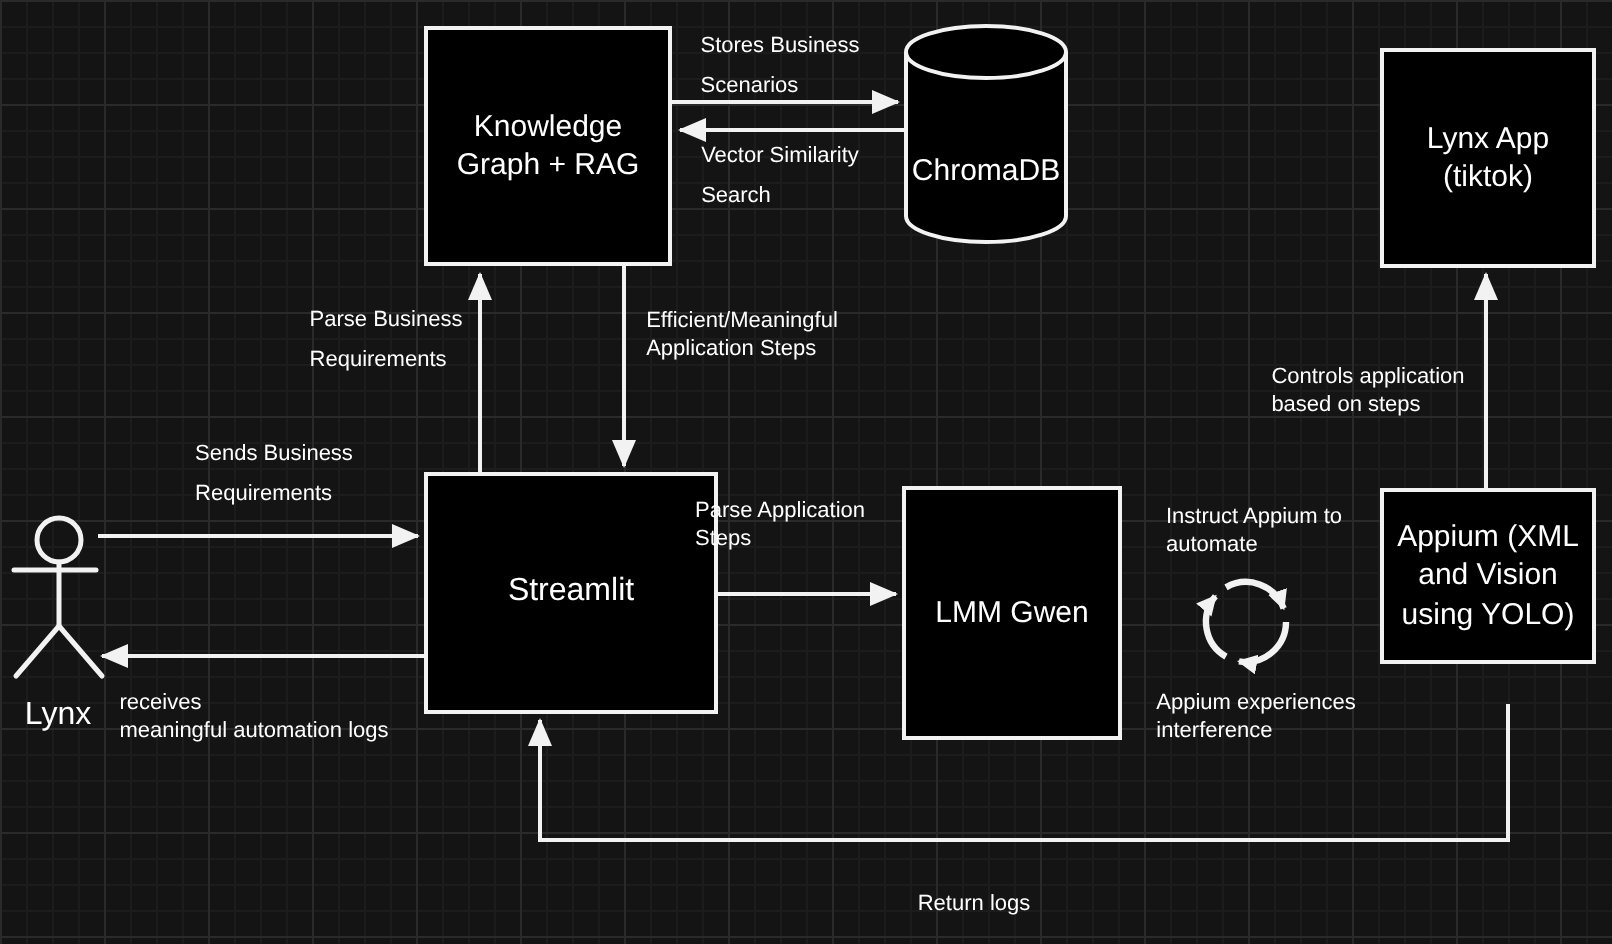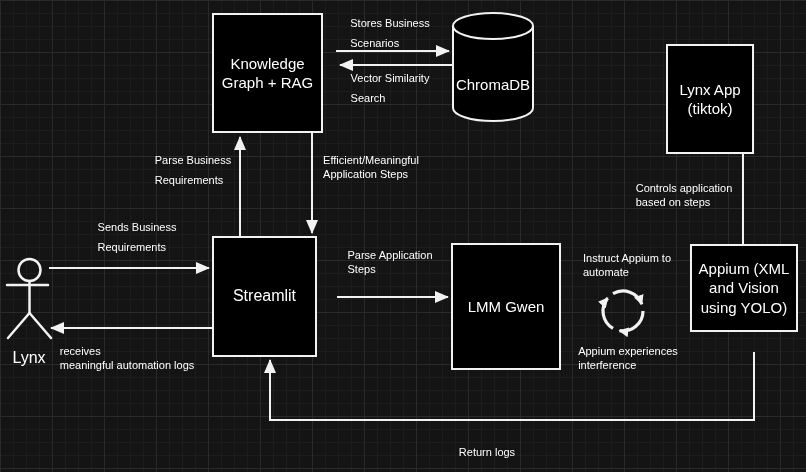--- a/index.html
+++ b/index.html
@@ -21,23 +21,23 @@
     position:absolute;
     box-sizing:border-box;
     background:#000000;
     border:2px solid #f2f2f2;
     color:#ffffff;
     display:flex;align-items:center;justify-content:center;
     text-align:center;
     font-size:15px;line-height:1.3;
     white-space:pre-line;
   }
-  #node-kg{left:212px;top:13px;width:111px;height:120px;}
-  #node-streamlit{left:212px;top:236px;width:105px;height:121px;font-size:16px;}
-  #node-lynx{left:666px;top:24px;width:88px;height:110px;margin-top:20px;}
+  #node-kg{left:212px;top:13px;width:124px;height:120px;}
+  #node-streamlit{left:212px;top:236px;width:147px;height:121px;font-size:16px;}
+  #node-lynx{left:690px;top:24px;width:108px;height:110px;}
   #node-lmm{left:451px;top:243px;width:110px;height:127px;}
   #node-appium{left:690px;top:244px;width:108px;height:88px;}
   .elabel{
     position:absolute;
     transform:translate(-50%,-50%);
     white-space:pre-line;
     font-size:11px;
     line-height:1.25;
     color:#ffffff;
     width:max-content;

